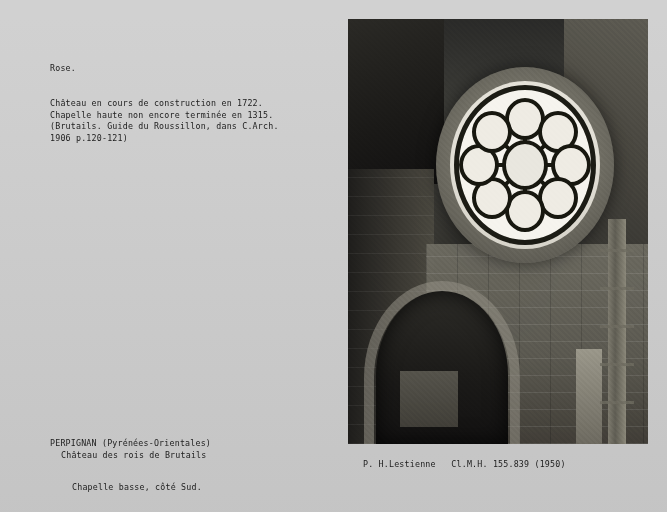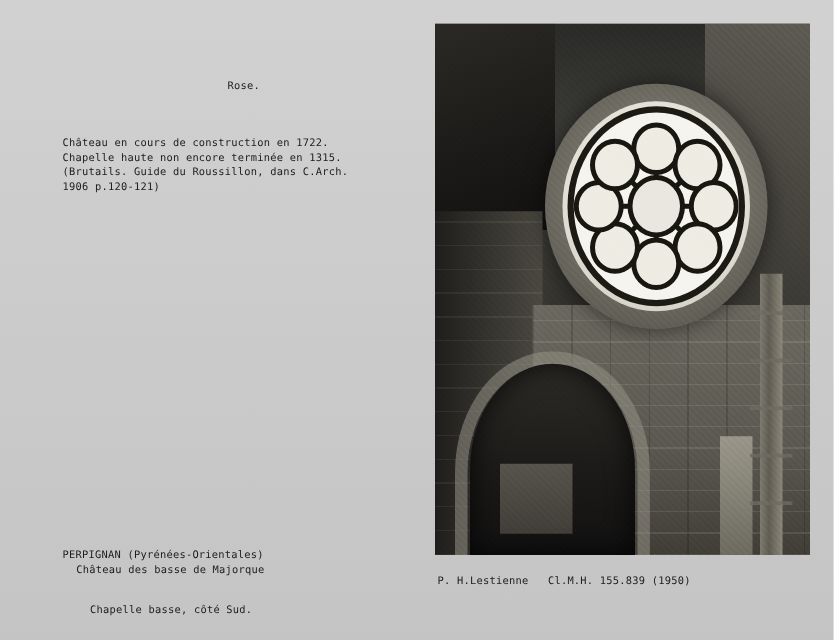--- a/index.html
+++ b/index.html
@@ -28,43 +28,41 @@
     top: 40px;
     width: 290px;
     color: #1c1c1c;
     font-size: 8.3px;
     line-height: 11.6px;
     letter-spacing: 0.2px;
     white-space: pre-wrap;
   }
   .typed-top .lead {
     display: block;
-    margin-bottom: 11px;
-    text-align: center;
   }
   .typed-top .para {
     display: block;
   }
   .typed-bottom {
     position: absolute;
     left: 50px;
     top: 437px;
     width: 290px;
     color: #1c1c1c;
     font-size: 8.3px;
     line-height: 12px;
     letter-spacing: 0.2px;
   }
   .typed-bottom .l1 { display: block; }
   .typed-bottom .l2 { display: block; padding-left: 11px; }
   .typed-bottom .l3 { display: block; padding-left: 22px; margin-top: 20px; }
 
   .credit {
     position: absolute;
-    left: 350px;
+    left: 363px;
     top: 459px;
     color: #1c1c1c;
     font-size: 8.3px;
     letter-spacing: 0.2px;
     white-space: pre;
   }
 
   
   .photo {
     position: absolute;
@@ -313,19 +311,19 @@
       <div class="ladder-rung" style="top:306px"></div>
       <div class="ladder-rung" style="top:344px"></div>
       <div class="ladder-rung" style="top:382px"></div>
 
       <div class="grain"></div>
     </div>
   </div>
 
   <div class="typed-bottom">
     <span class="l1">PERPIGNAN (Pyrénées-Orientales)</span>
-    <span class="l2">Château des basse de Majorque</span>
+    <span class="l2">Château des rois de Brutails</span>
     <span class="l3">Chapelle basse, côté Sud.</span>
   </div>
 
   <div class="credit">P. H.Lestienne   Cl.M.H. 155.839 (1950)</div>
 
 </div>
 
 </body></html>

